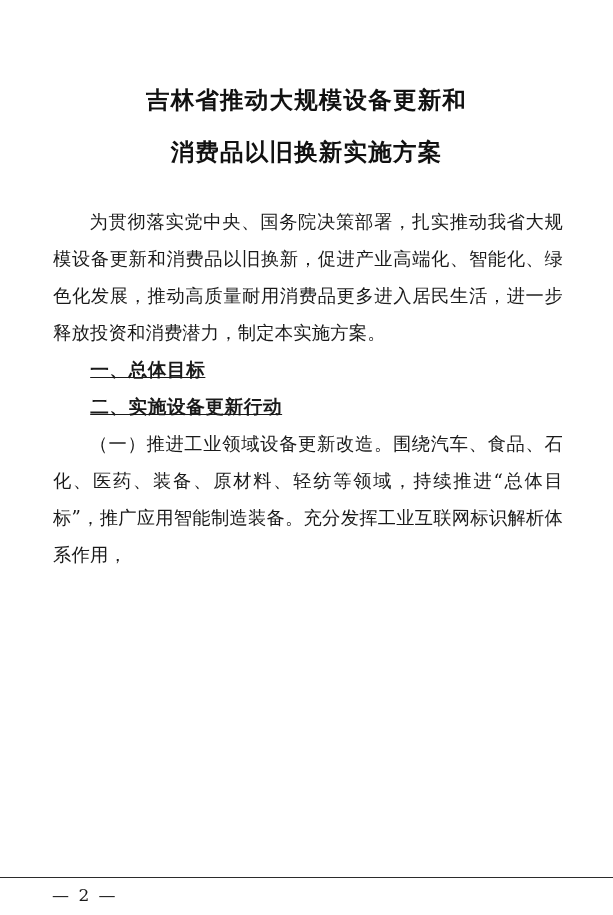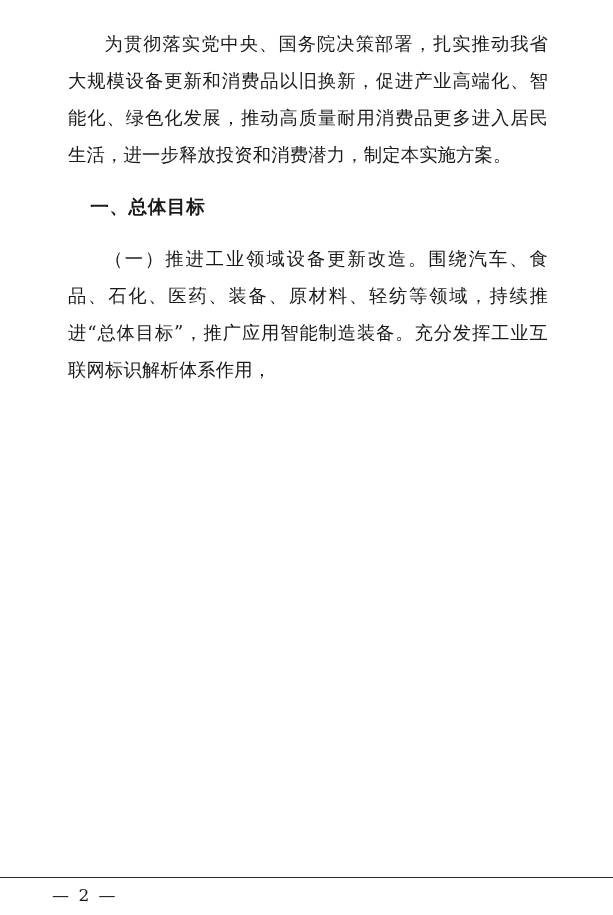--- a/index.html
+++ b/index.html
@@ -37,38 +37,39 @@
     font-family: "DejaVu Sans", "Liberation Sans", sans-serif;
   }
   .body-block {
     margin: 0 auto;
     width: 510px;
     padding-left: 3px;
   }
   p.para {
     font-size: 18.3px;
     line-height: 37px;
-    margin: 15px;
+    margin: 0;
     text-indent: 2em;
     text-align: justify;
     text-justify: inter-ideograph;
     letter-spacing: 0.2px;
     font-family: "DejaVu Serif", "Liberation Serif", serif;
   }
   p.first-para {
     margin-top: 25px;
   }
   h2.heading {
     font-size: 18.6px;
     line-height: 37px;
     margin: 0;
     font-weight: bold;
     text-indent: 2em;
     letter-spacing: 0.6px;
     font-family: "DejaVu Sans", "Liberation Sans", sans-serif;
+    text-decoration: underline;
   }
   .footer {
     position: absolute;
     left: 0;
     bottom: 0;
     width: 613px;
   }
   .footer-rule {
     width: 613px;
     height: 1px;
@@ -81,24 +82,29 @@
     letter-spacing: 2px;
     font-family: "DejaVu Serif", "Liberation Serif", serif;
     color: #1a1a1a;
   }
 </style>
 </head>
 <body>
 
 <div class="page">
 
+  <div class="title-block">
+    <div class="title-line">吉林省推动大规模设备更新和</div>
+    <div class="title-line">消费品以旧换新实施方案</div>
+  </div>
 
   <div class="body-block">
     <p class="para first-para">为贯彻落实党中央、国务院决策部署，扎实推动我省大规模设备更新和消费品以旧换新，促进产业高端化、智能化、绿色化发展，推动高质量耐用消费品更多进入居民生活，进一步释放投资和消费潜力，制定本实施方案。</p>
     <h2 class="heading">一、总体目标</h2>
+    <h2 class="heading">二、实施设备更新行动</h2>
     <p class="para">（一）推进工业领域设备更新改造。围绕汽车、食品、石化、医药、装备、原材料、轻纺等领域，持续推进“总体目标”，推广应用智能制造装备。充分发挥工业互联网标识解析体系作用，</p>
   </div>
 
   <div class="footer">
     <div class="footer-rule"></div>
     <div class="footer-page">— 2 —</div>
   </div>
 
 </div>
 

